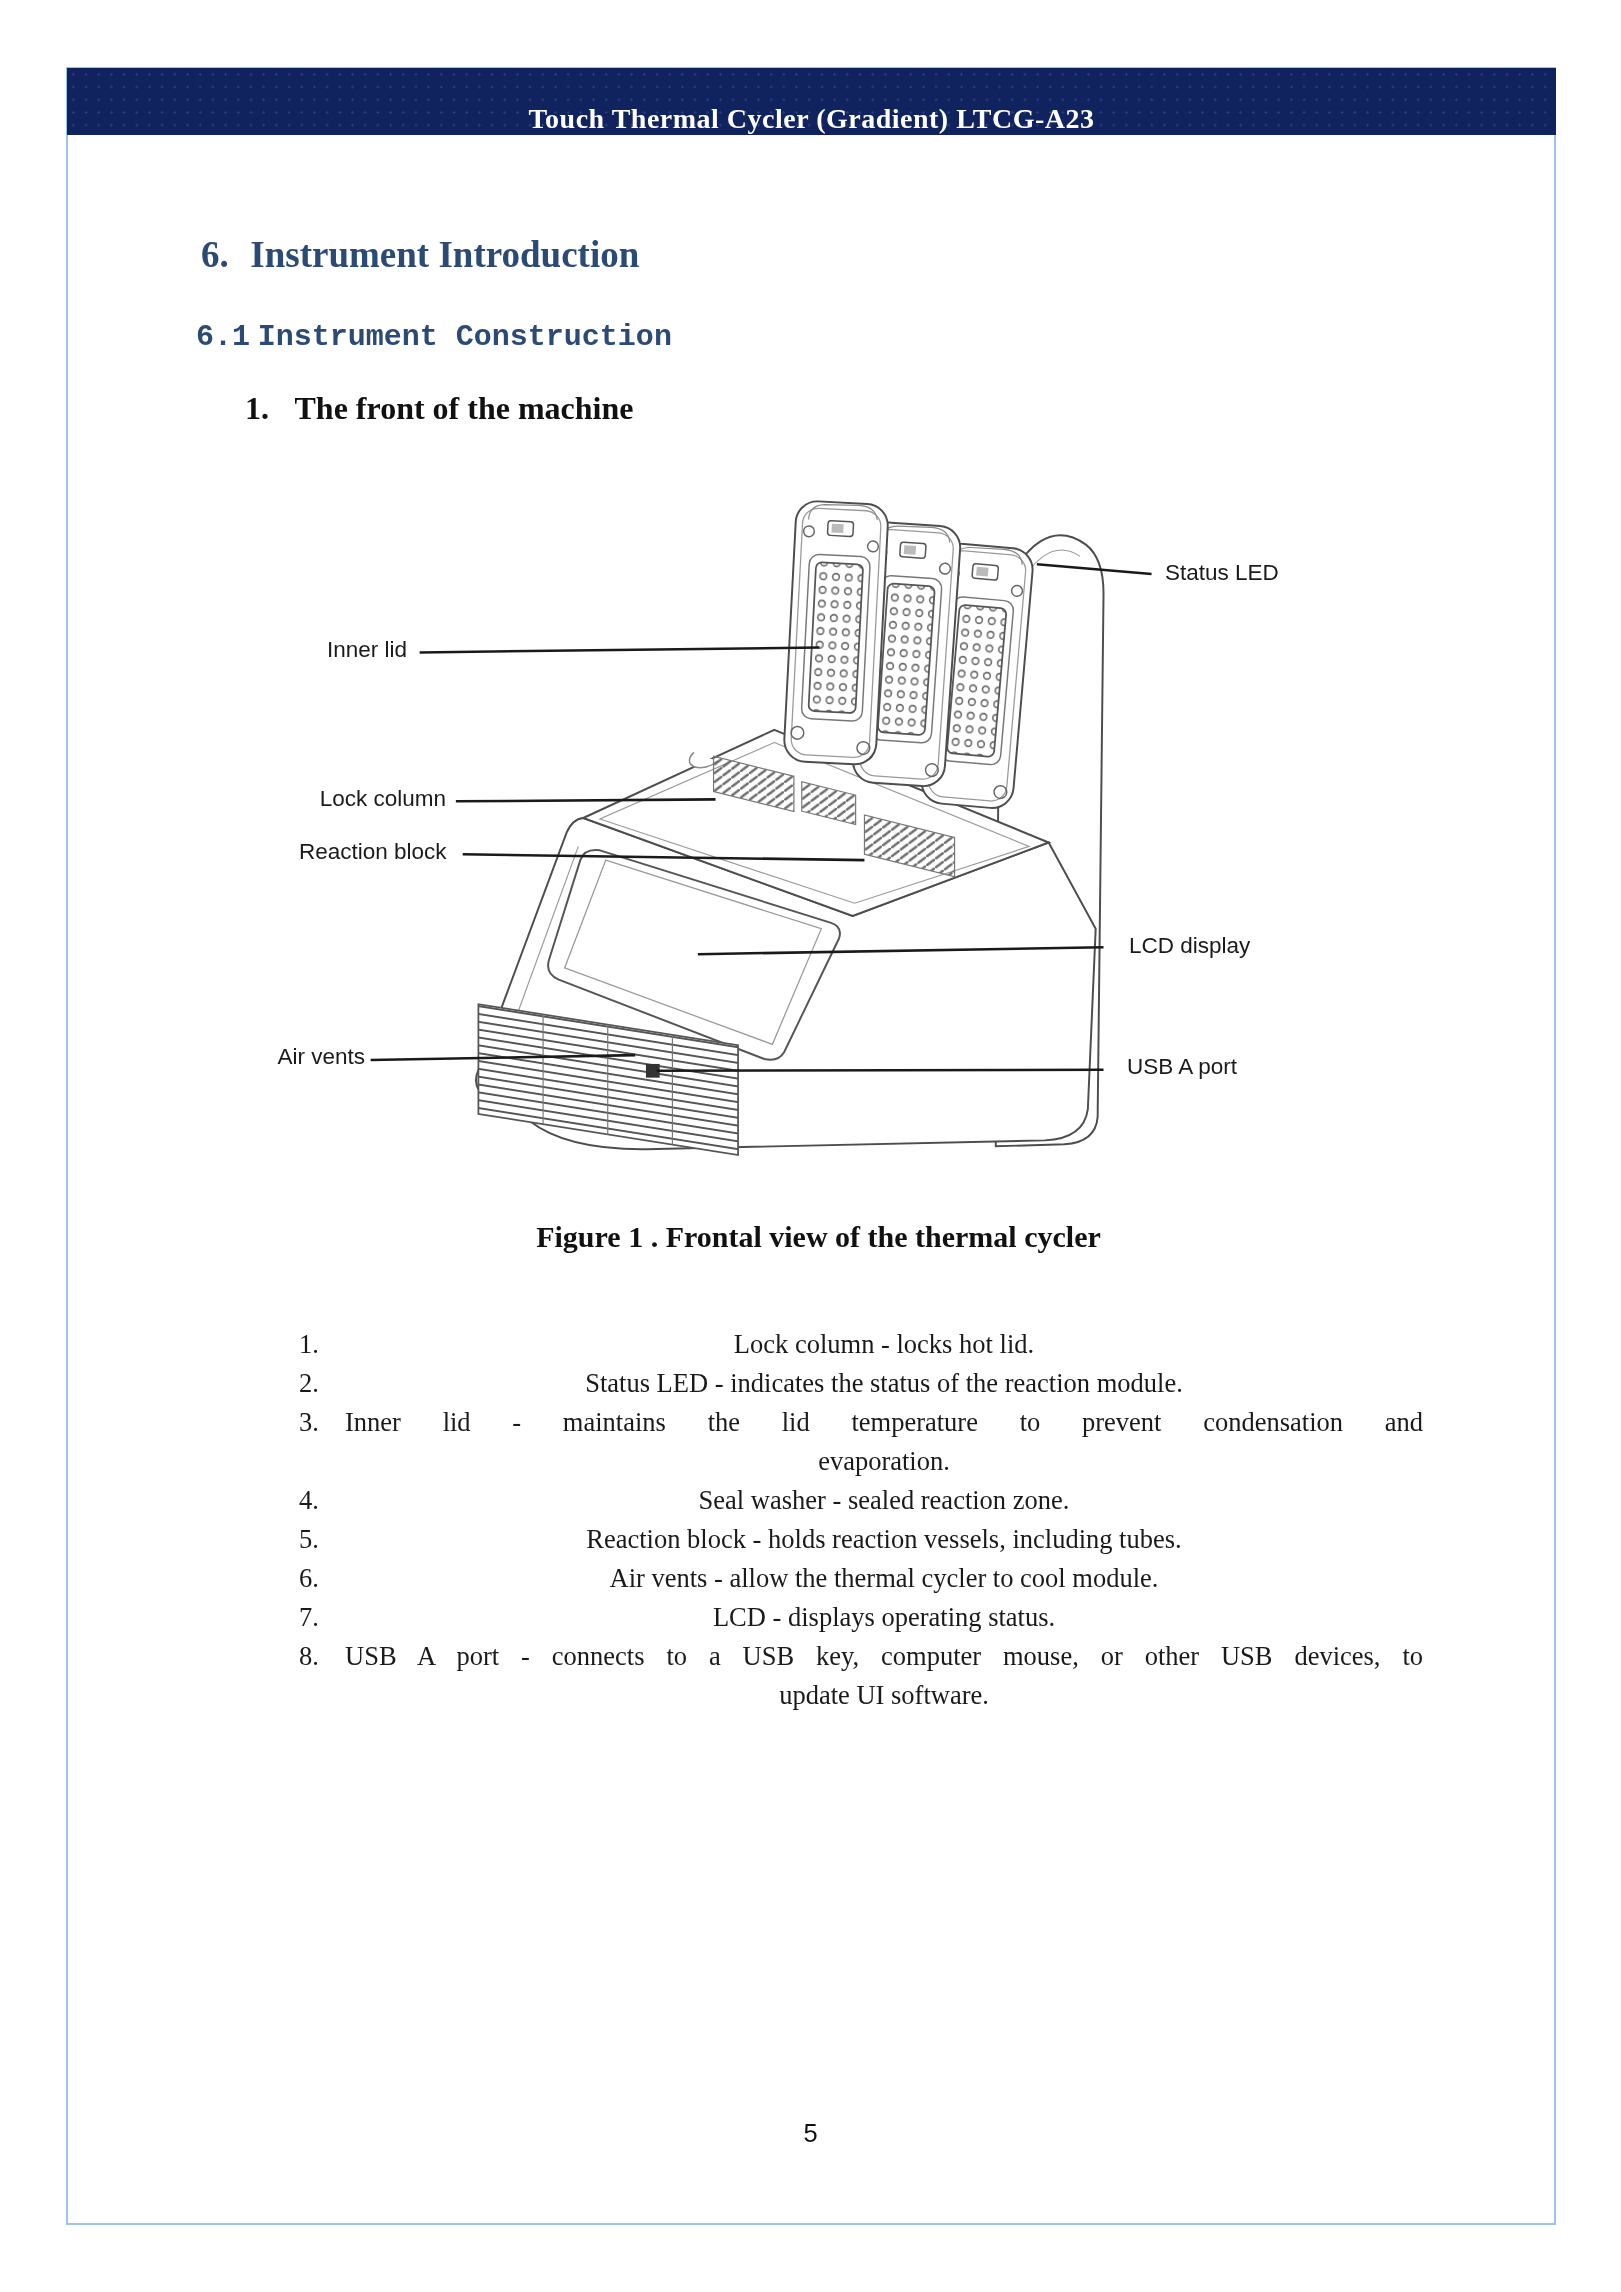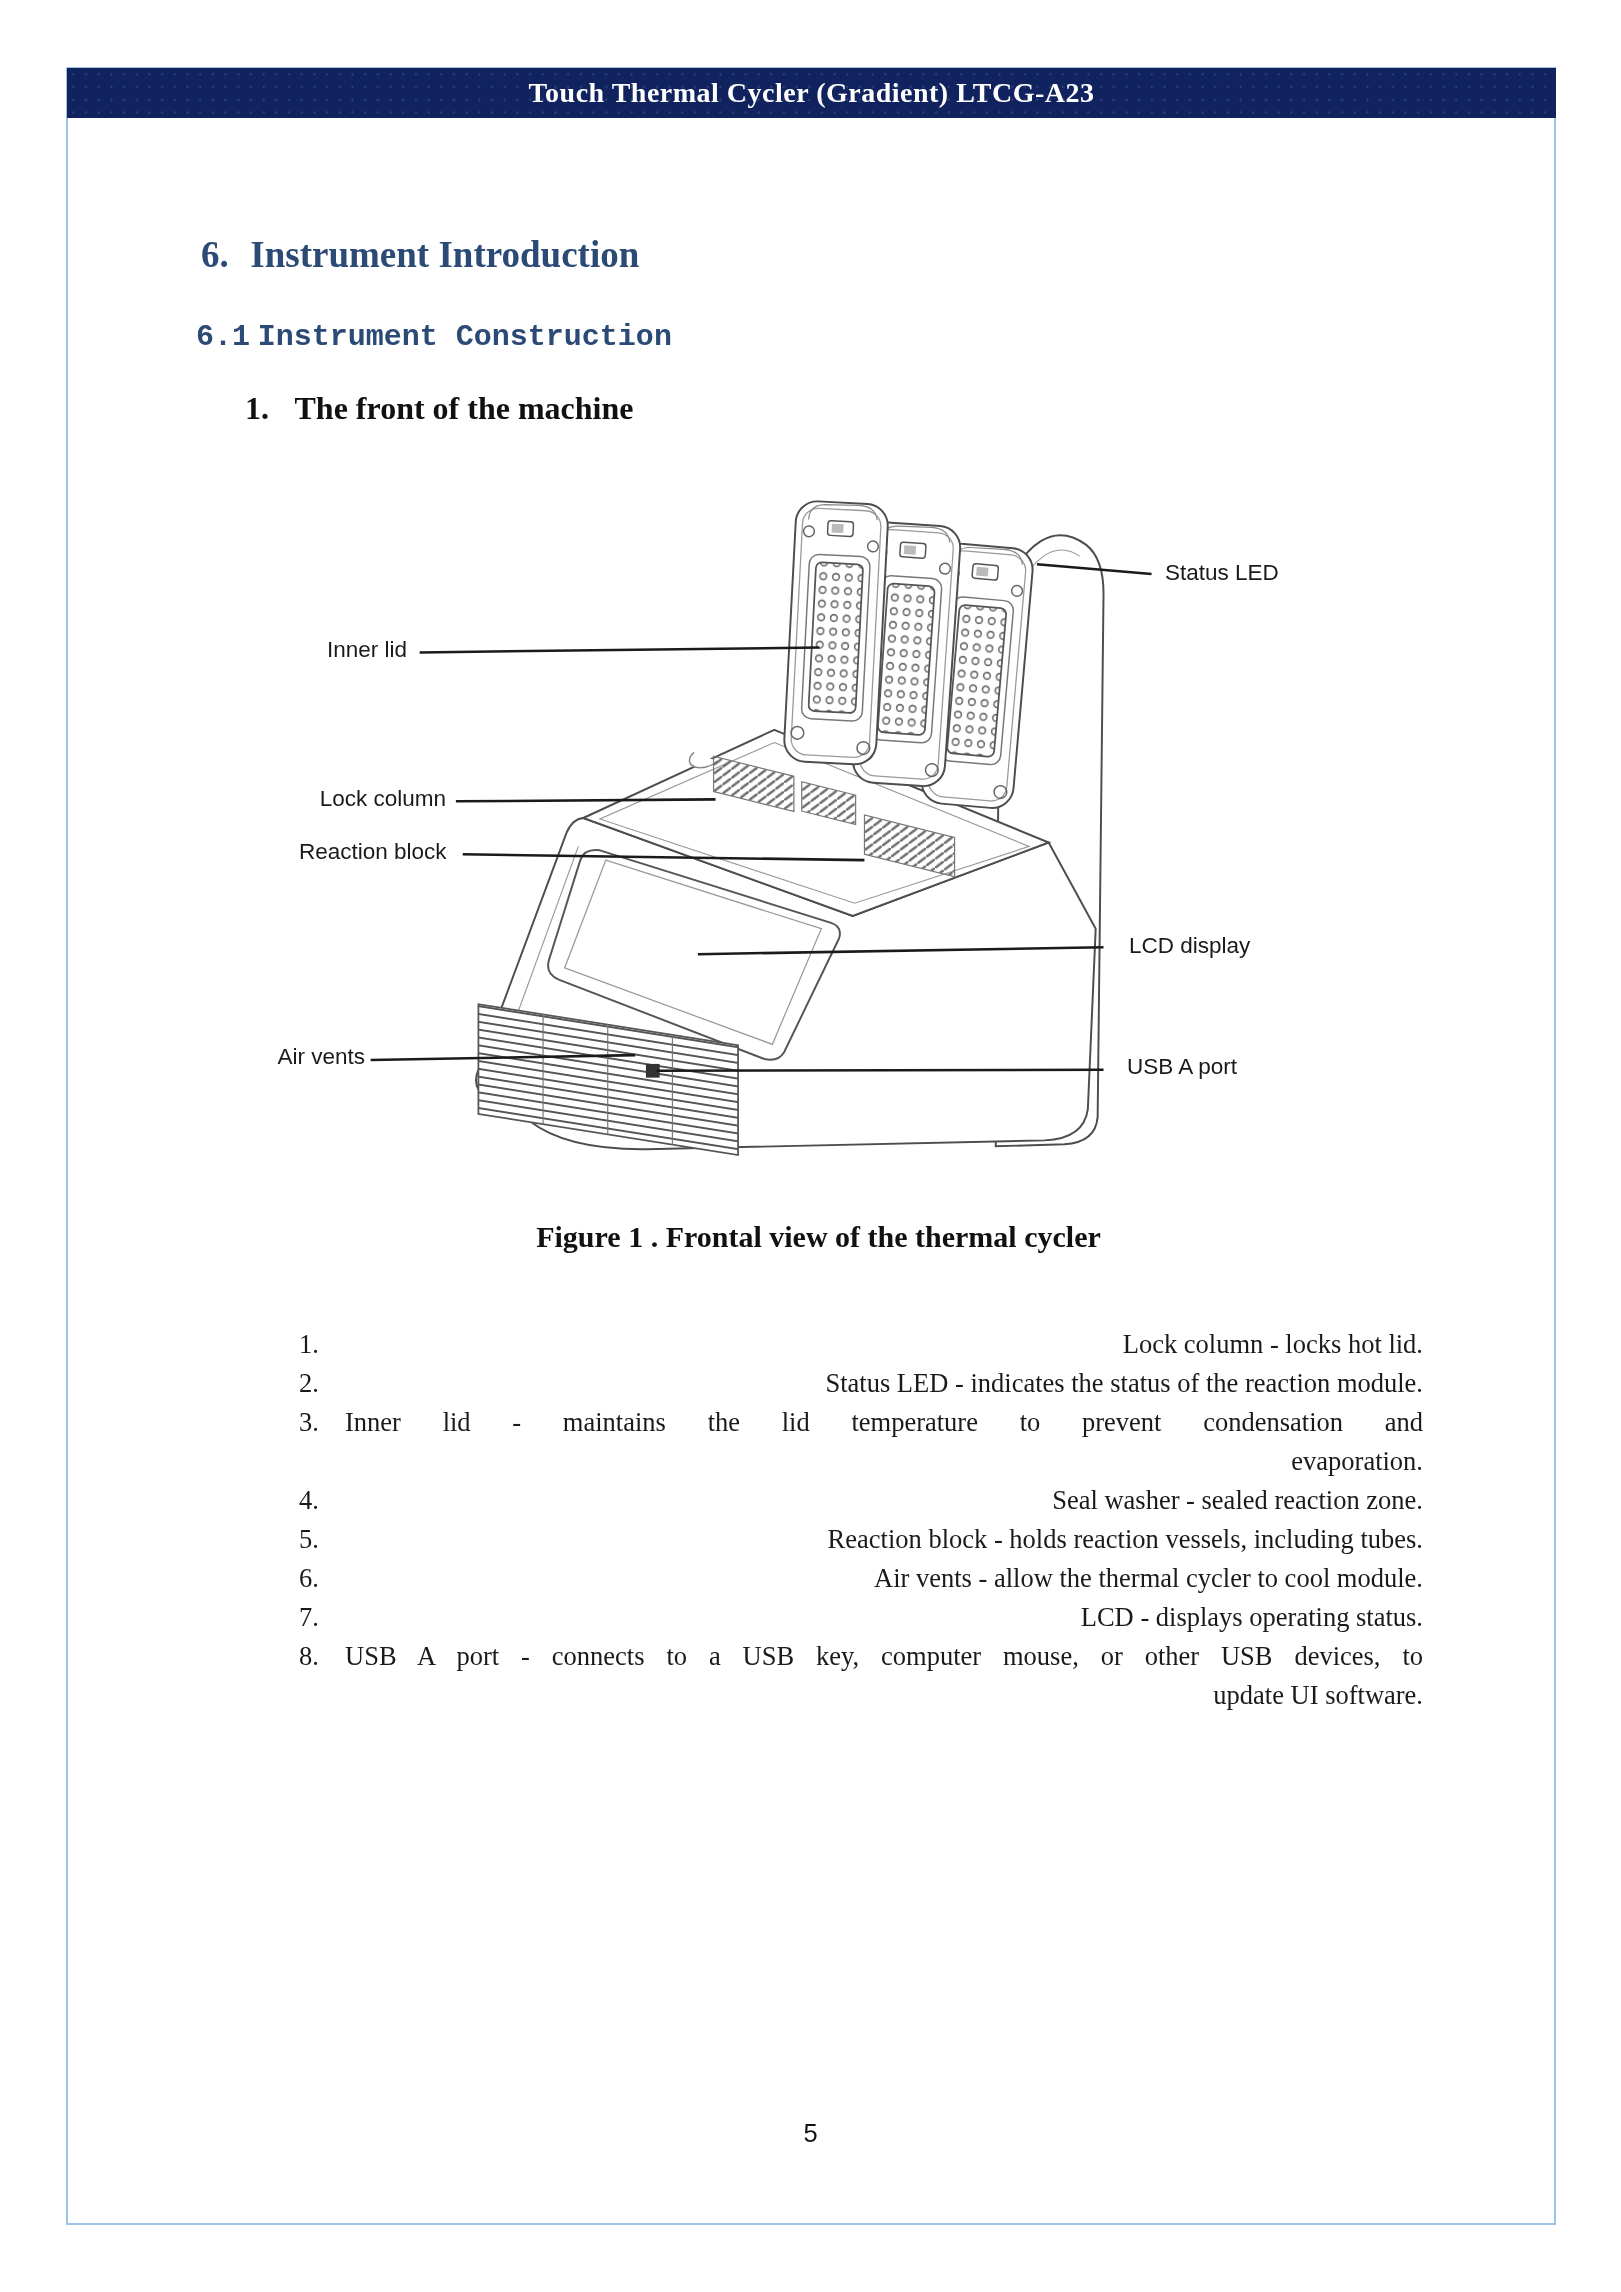--- a/index.html
+++ b/index.html
@@ -1,37 +1,37 @@
 <!DOCTYPE html>
 <html><head>
 <meta charset="utf-8">
 <style>
   html,body{margin:0;padding:0;background:#ffffff;}
   body{width:1621px;height:2293px;position:relative;font-family:"Liberation Serif",serif;color:#1a1a1a;overflow:hidden;}
   .page-border{position:absolute;left:66px;top:67px;width:1490px;height:2158px;border:2px solid #9dc3e6;box-sizing:border-box;}
-  .header-bar{position:absolute;left:67px;top:68px;width:1489px;height:50px;background-color:#10235f;
+  .header-bar{position:absolute;left:67px;top:68px;width:1489px;height:67px;background-color:#10235f;
     background-image:radial-gradient(circle,rgba(160,180,230,0.18) 1px,transparent 1.4px);background-size:12.7px 12.7px;
-    display:flex;align-items:center;justify-content:center;}
+    display:flex;align-items:flex-end;justify-content:center;}
   .header-bar .title{color:#ffffff;font-weight:bold;font-size:28px;letter-spacing:0.5px;}
   .h1{position:absolute;left:201px;top:233px;font-size:37px;font-weight:bold;color:#2b4a75;}
   .h1 .num{display:inline-block;margin-right:21.6px;}
   .h2{position:absolute;left:196px;top:320px;font-size:30px;font-weight:bold;color:#2b4a75;font-family:Liberation Mono, monospace;}
   .h2 .num{display:inline-block;margin-right:7.8px;}
   .h3{position:absolute;left:245px;top:390px;font-size:32px;font-weight:bold;color:#111;}
   .h3 .num{display:inline-block;margin-right:25.5px;}
   .figure{position:absolute;left:255px;top:470px;width:1117px;height:696px;}
   .figure svg{position:absolute;left:0;top:0;}
   .fig-label{position:absolute;font-family:"Liberation Sans",sans-serif;font-size:22.5px;color:#1a1a1a;white-space:nowrap;}
   .fig-label.right-align{text-align:right;}
   .caption{position:absolute;left:8px;top:1220px;width:1621px;text-align:center;font-size:30px;font-weight:bold;color:#111;}
   .list{position:absolute;left:299px;top:1325px;width:1127px;font-size:26.5px;line-height:39px;}
   .li{display:flex;}
   .li .num{width:46px;flex:none;}
   .li .txt{width:1078px;flex:none;}
-  .ln{text-align:right;}
+  .ln{text-align:center;}
   .ln.just{text-align:justify;text-align-last:justify;}
   .page-num{position:absolute;left:0;top:2119px;width:1621px;text-align:center;font-family:"Liberation Sans",sans-serif;font-size:25.5px;color:#111;}
 </style>
 </head>
 <body>
 
 <div class="page-border"></div>
 
 <div class="header-bar">
   <span class="title">Touch Thermal Cycler (Gradient) LTCG-A23</span>

